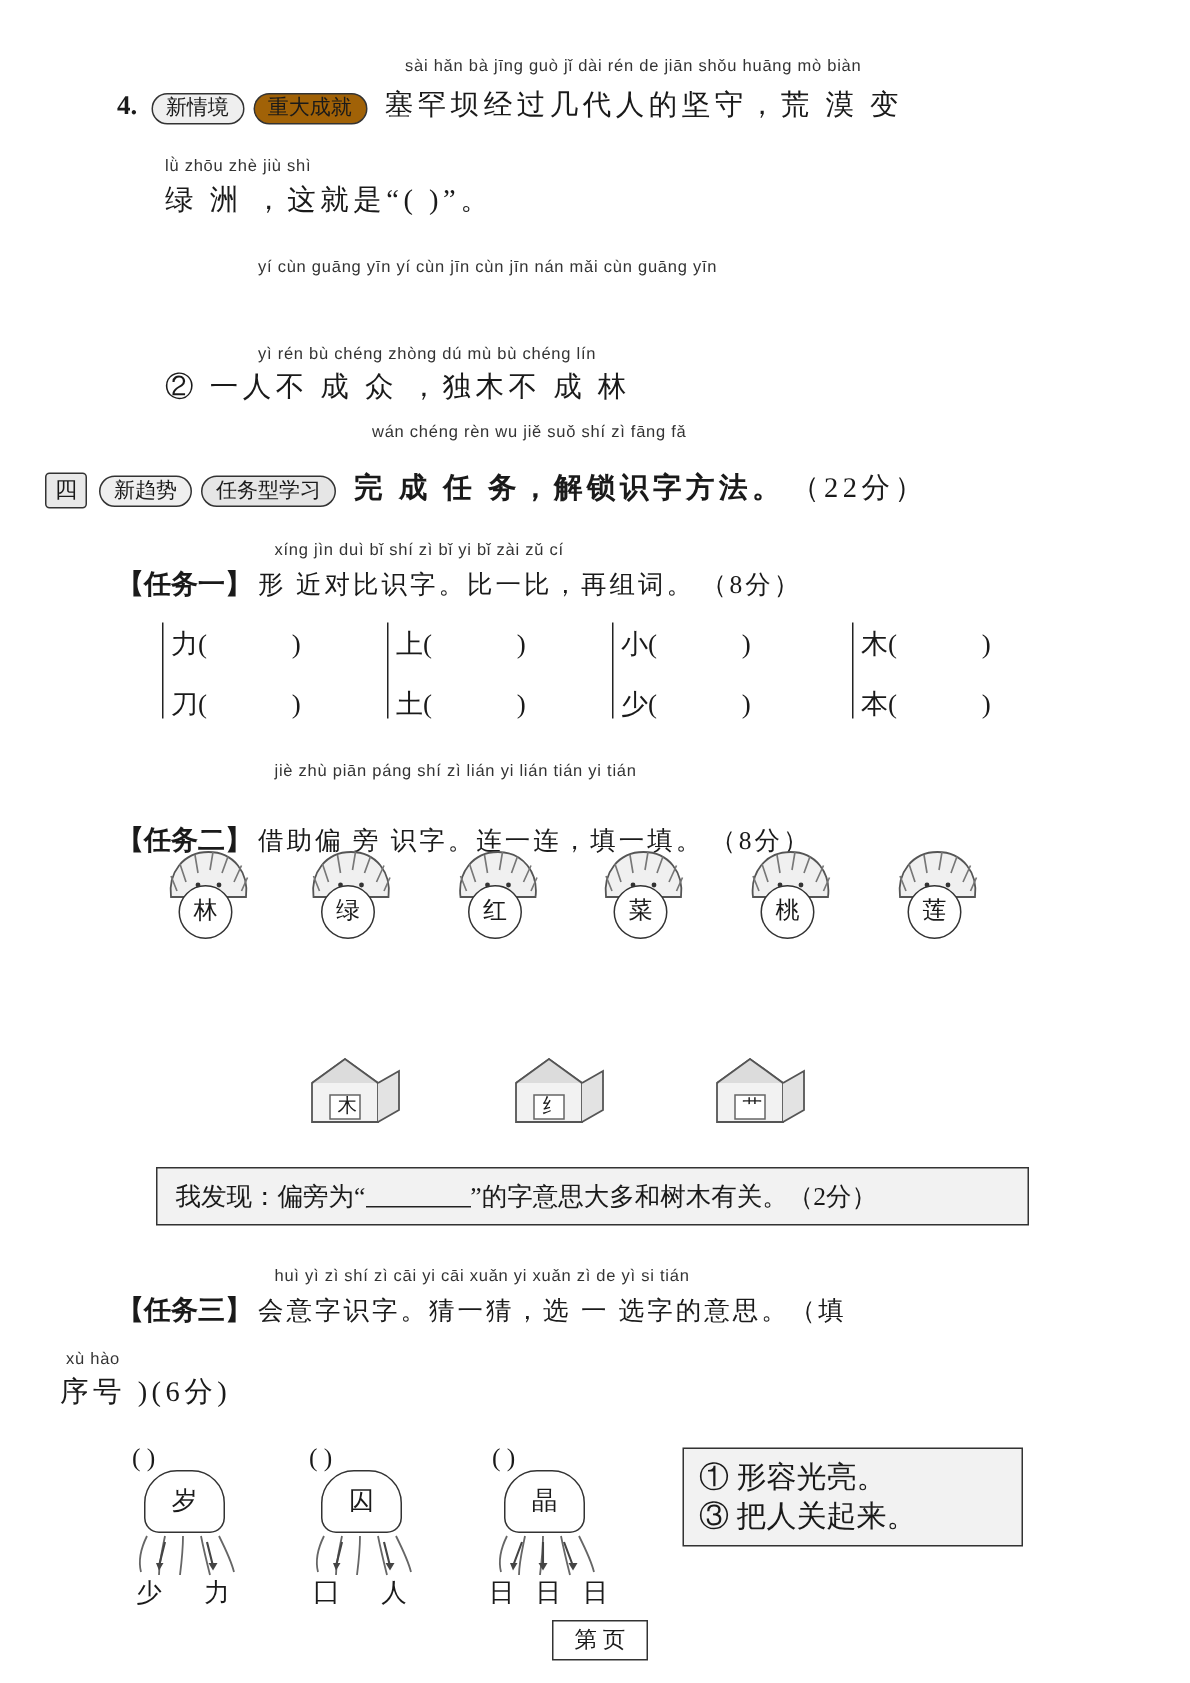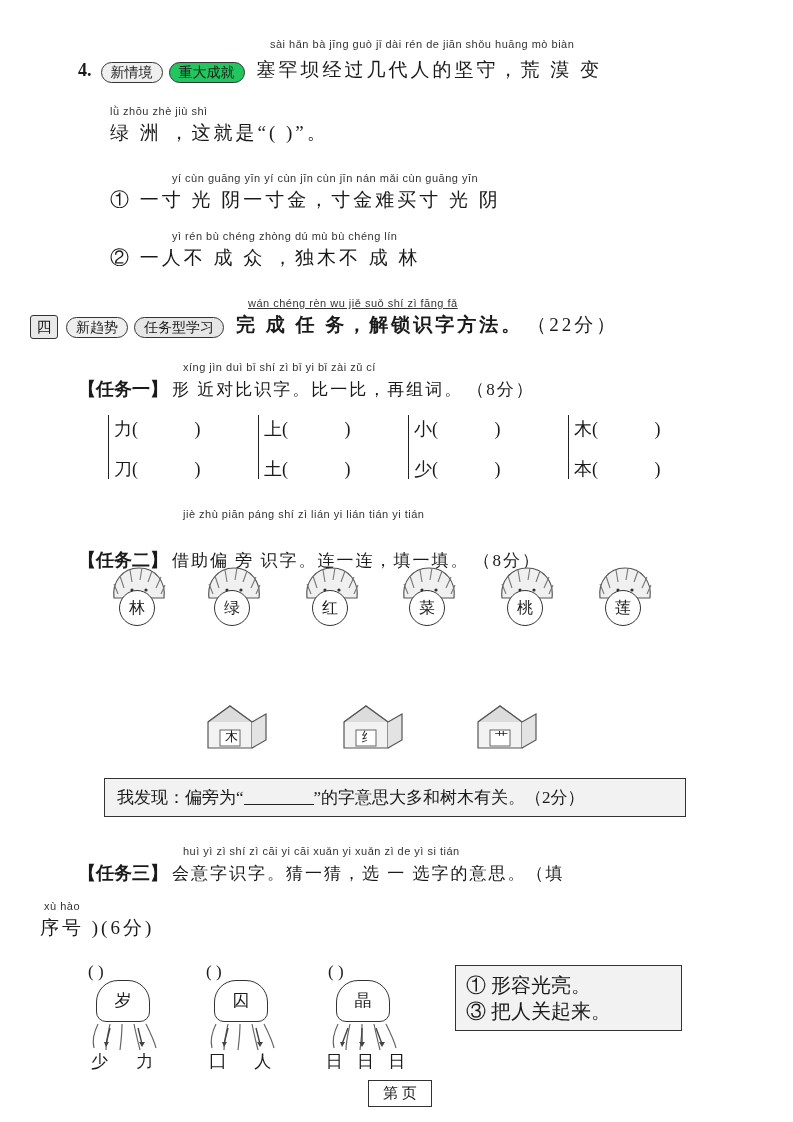--- a/index.html
+++ b/index.html
@@ -31,21 +31,21 @@
     display:inline-block;
     border:1.3px solid #333;
     border-radius:11px;
     padding:1px 9px;
     font-size:14px;
     line-height:17px;
     background:#efefef;
     white-space:nowrap;
     vertical-align:middle;
   }
-  .tag.dark{background:#22c55e;}
+  .tag.dark{background:#a16207;}
   .tag.gray{background:#e6e6e6;}
 
   .sec-badge{
     display:inline-block;
     border:1.3px solid #333;
     border-radius:3px;
     width:26px;height:22px;
     line-height:22px;
     text-align:center;
     font-size:15px;
@@ -145,32 +145,28 @@
     <span class="num">4.</span>
     <span class="tag" style="margin-left:5px;">新情境</span>
     <span class="tag dark" style="margin-left:2px;">重大成就</span>
     <span class="hz" style="margin-left:8px;">塞罕坝经过几代人的坚守，荒 漠 变</span>
   </div>
 
   <div class="row pinyin" style="left:110px; top:105px;">lǜ zhōu   zhè jiù shì</div>
   <div class="row hz" style="left:110px; top:120px;">绿 洲 ，这就是“(        )”。</div>
 
   <div class="row pinyin" style="left:172px; top:172px;">yí cùn guāng yīn yí cùn jīn     cùn jīn nán mǎi cùn guāng yīn</div>
-  <div class="row hz" style="left:110px; top:187px;">
-    <span>①</span>
-    <span>一寸 光 阴一寸金，寸金难买寸 光 阴</span>
-  </div>
 
   <div class="row pinyin" style="left:172px; top:230px;">yì rén bù chéng zhòng    dú mù bù chéng lín</div>
   <div class="row hz" style="left:110px; top:245px;">
     <span>②</span>
     <span>一人不 成  众 ，独木不 成 林</span>
   </div>
 
-  <div class="row pinyin" style="left:248px; top:297px;text-decoration:underline;">wán chéng rèn wu     jiě suǒ shí zì fāng fǎ</div>
+  <div class="row pinyin" style="left:248px; top:282px;">wán chéng rèn wu     jiě suǒ shí zì fāng fǎ</div>
   <div class="row" style="left:30px; top:312px; white-space:nowrap;">
     <span class="sec-badge">四</span>
     <span class="tag" style="margin-left:4px;">新趋势</span>
     <span class="tag gray" style="margin-left:2px;">任务型学习</span>
     <span class="hz" style="margin-left:8px;font-weight:bold;">完 成 任 务，解锁识字方法。</span>
     <span class="hz">（22分）</span>
   </div>
 
   <div class="row pinyin" style="left:183px; top:361px;">xíng jìn duì bǐ shí zì        bǐ yi bǐ    zài zǔ cí</div>
   <div class="row" style="left:78px; top:377px; white-space:nowrap;">

